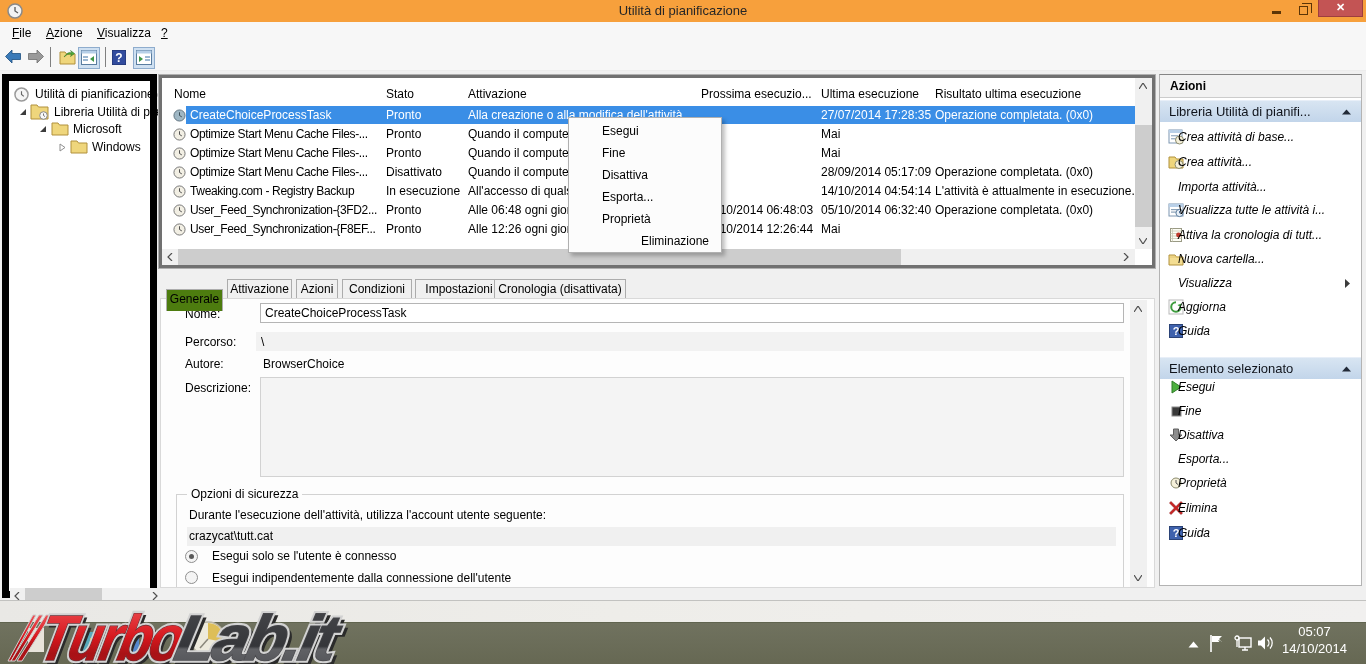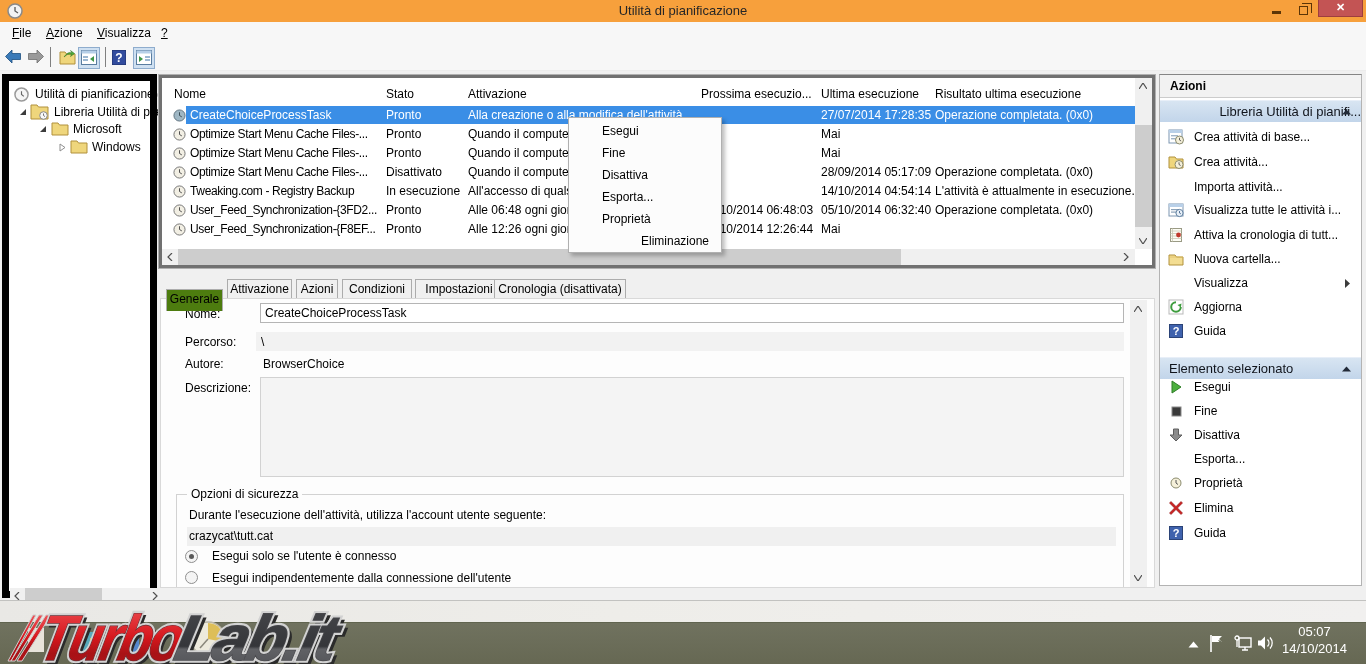--- a/index.html
+++ b/index.html
@@ -44,21 +44,21 @@
 .tab{position:absolute;top:2px;height:20px;background:#f0f0f0;border:1px solid #acacac;line-height:19px;text-align:center;}
 .tab.active{top:12px;height:22px;background:#4d7c0f;border-bottom:none;z-index:2;}
 #tabpage{position:absolute;left:160px;top:227px;width:995px;height:290px;background:#fdfdfd;border:1px solid #d9d9d9;overflow:hidden;}
 .flabel{position:absolute;left:24px;}
 .ffield{position:absolute;left:100px;border:1px solid #c3c3c3;background:#fff;line-height:18px;padding-left:4px;}
 
 #actions{position:absolute;left:1159px;top:3px;width:203px;height:512px;background:#fff;border:1px solid #b3b3b3;border-top:1px solid #858585;}
 #acthead{position:absolute;left:0;top:0;width:201px;height:23px;background:#f2f2f2;border-bottom:1px solid #cccccc;line-height:22px;padding-left:10px;font-weight:bold;}
 .secbar{position:absolute;left:0;width:201px;height:22px;background:linear-gradient(#d8e5f2,#c2d5ea);border-top:1px solid #e8eff8;line-height:22px;padding-left:9px;font-size:13px;color:#10141c;}
 .aitem{position:absolute;left:0;width:200px;height:24px;line-height:24px;}
-.aitem .txt{position:absolute;left:34px;top:0;}
+.aitem .txt{position:absolute;left:18px;top:0;font-style:italic;}
 .aicon{position:absolute;left:8px;top:4px;width:16px;height:16px;}
 
 #ctxmenu{position:absolute;left:568px;top:117px;width:154px;height:136px;background:#fcfcfc;border:1px solid #b0b0b0;box-shadow:3px 3px 4px rgba(0,0,0,0.25);z-index:50;}
 .mi{position:absolute;left:33px;height:22px;line-height:22px;}
 
 #winbottom{position:absolute;left:0;top:600px;width:1366px;height:22px;background:linear-gradient(90deg,#e9e8e5,#eeede9 45%,#f1f0ef);border-top:1px solid #c2c2c0;}
 #taskbar{position:absolute;left:0;top:622px;width:1366px;height:42px;background:linear-gradient(#70725f,#666853);border-top:1px solid #60644f;}
 #clockarea{position:absolute;right:19px;top:623px;color:#fff;text-align:center;font-size:13px;line-height:17px;}
 #logo{position:absolute;left:2px;top:604px;z-index:60;}
 </style></head>
@@ -294,21 +294,21 @@
       <svg class="abs" style="left:4px;top:6px;" width="8" height="6" viewBox="0 0 8 6">
           <path d="M0 6 L4 0 L8 6" fill="none" stroke="#505050" stroke-width="1.2"></path>
         </svg>
       <svg class="abs" style="left:4px;top:275px;" width="8" height="6" viewBox="0 0 8 6">
           <path d="M0 0 L4 6 L8 0" fill="none" stroke="#505050" stroke-width="1.2"></path>
         </svg>
     </div>
   </div>
   <div id="actions">
     <div id="acthead">Azioni</div>
-    <div class="secbar" style="top:25px;text-align:right;">Libreria Utilità di pianifi...
+    <div class="secbar" style="top:25px;">Libreria Utilità di pianifi...
       <svg class="abs" style="right:10px;top:8px;" width="9" height="6" viewBox="0 0 9 6">
           <path d="M0 5.5 L4.5 0.5 L9 5.5z" fill="#222a38"></path>
         </svg>
     </div>
     <div class="aitem" style="top:50px;">
       <svg class="aicon" viewBox="0 0 16 16">
           <rect x="1" y="1" width="13" height="13" fill="#fff" stroke="#7c96b1"></rect>
           <rect x="1" y="1" width="13" height="3" fill="#b9d0e8"></rect>
           <rect x="3" y="6" width="7" height="1.4" fill="#a0b4c8"></rect>
           <rect x="3" y="9" width="7" height="1.4" fill="#a0b4c8"></rect>

